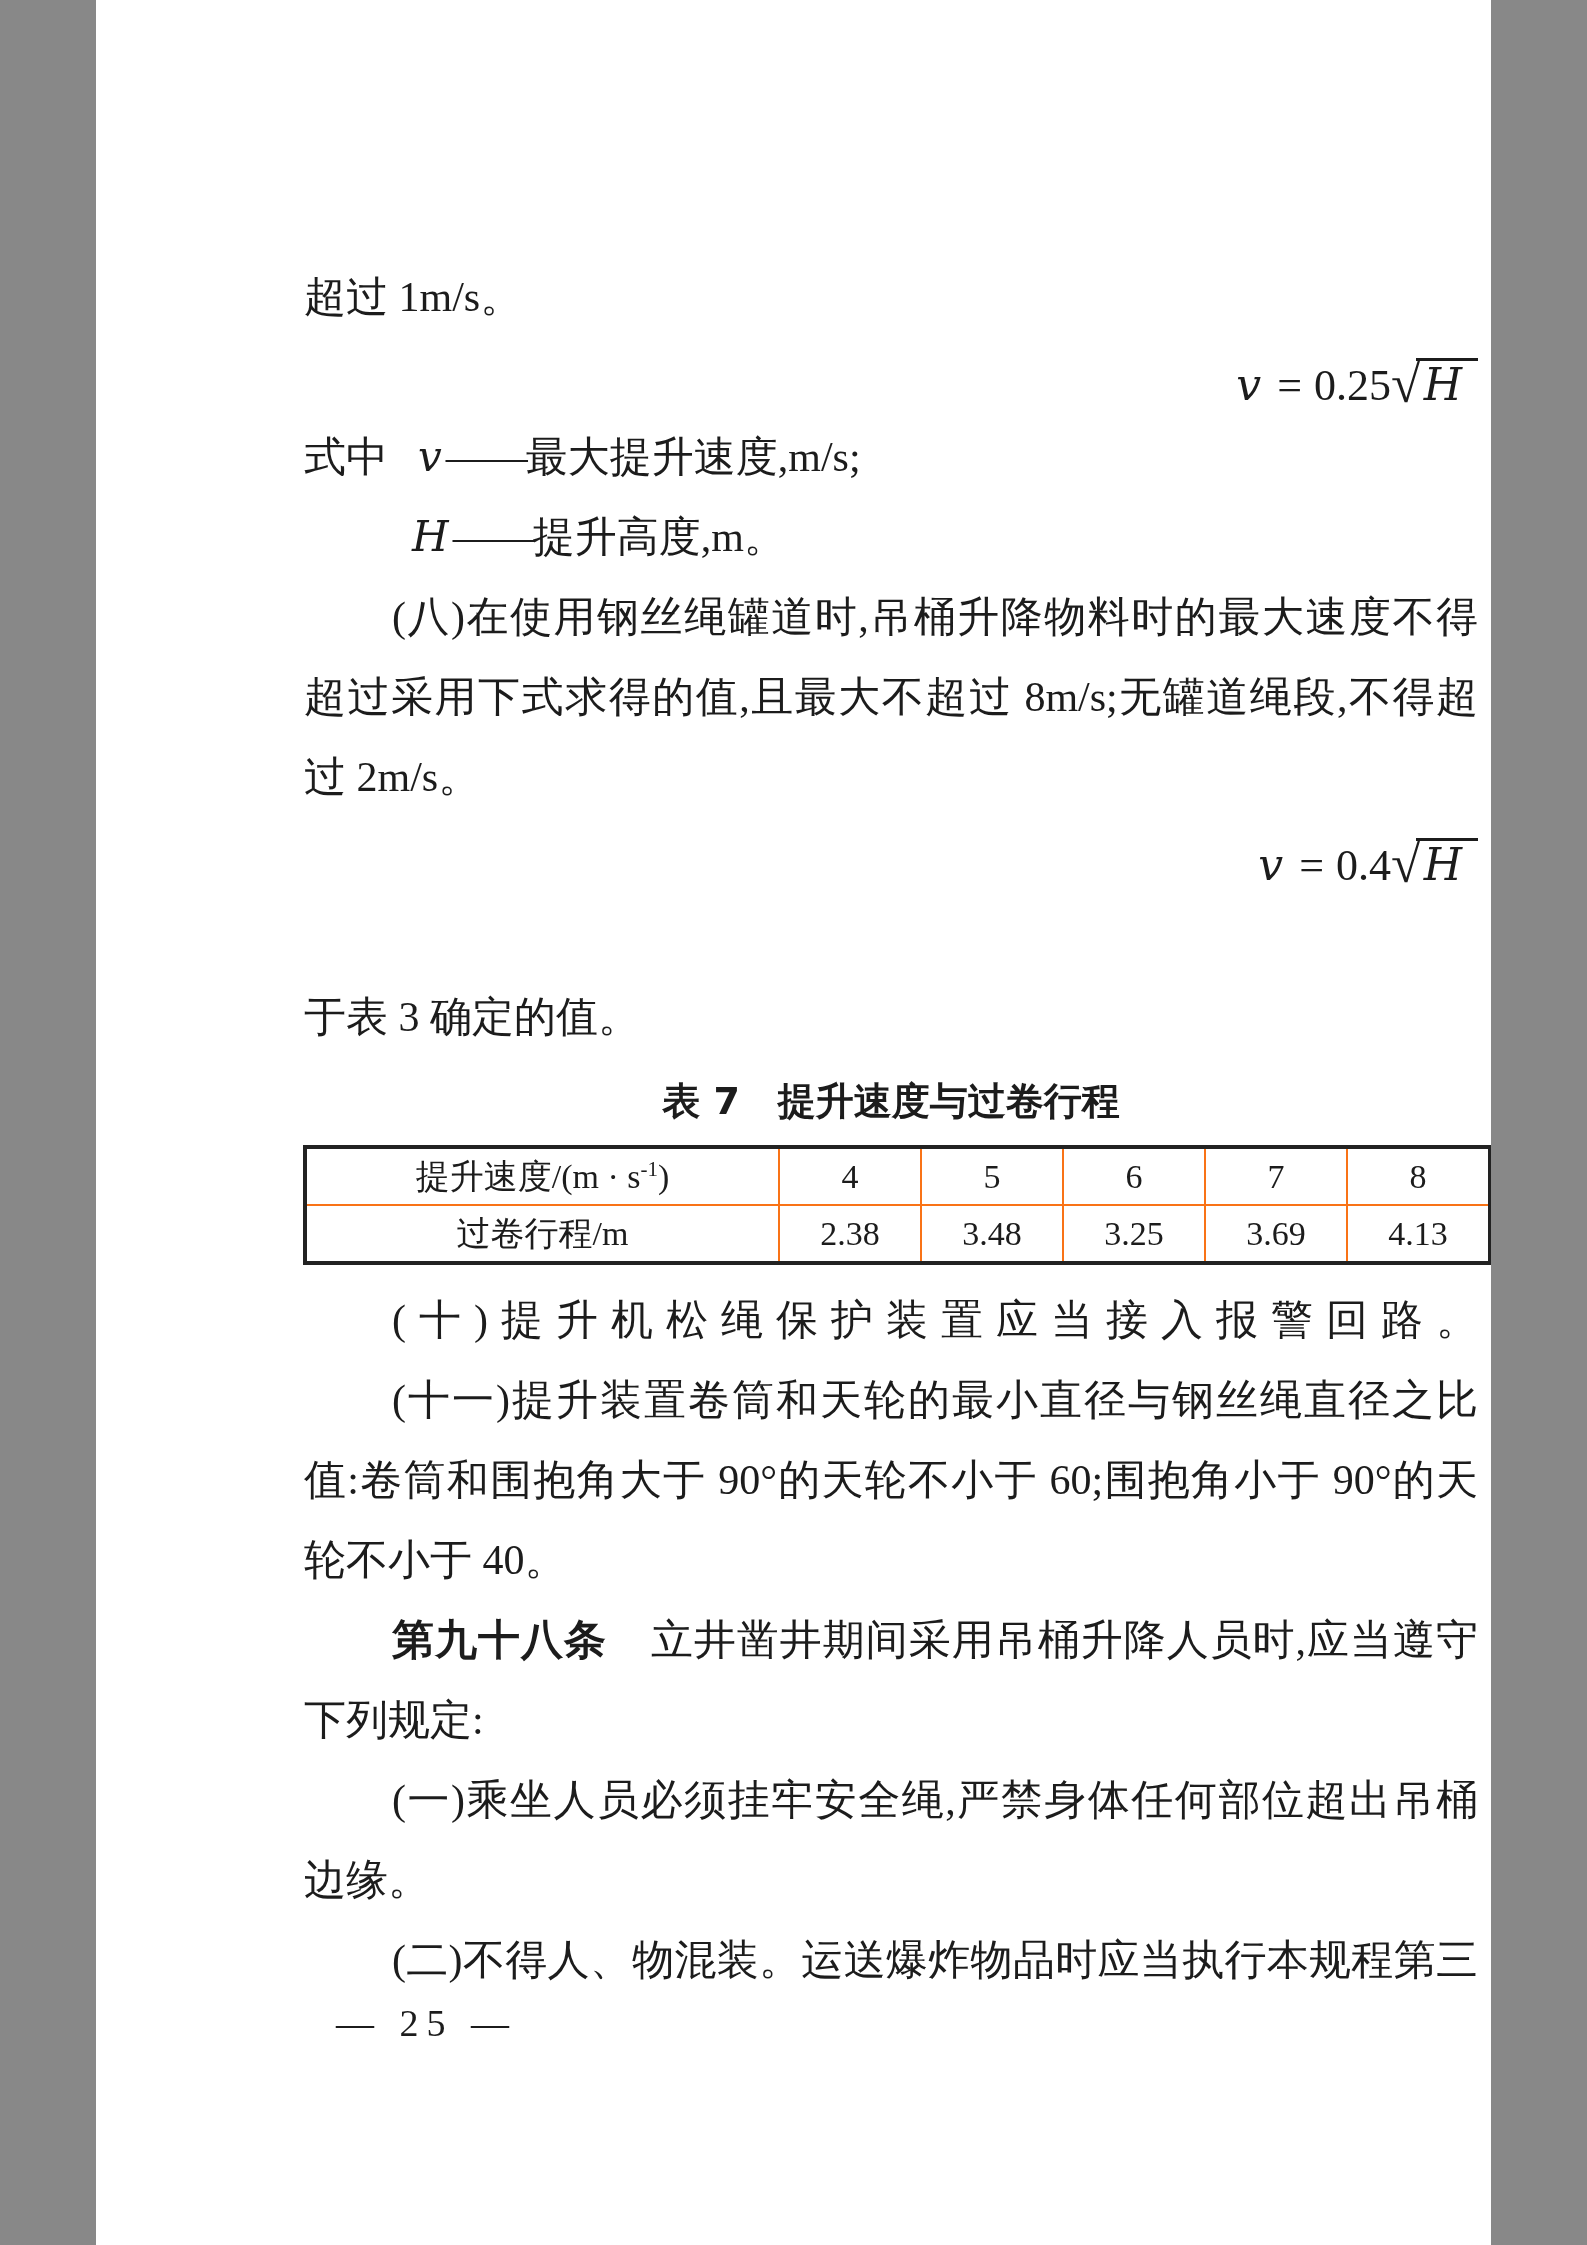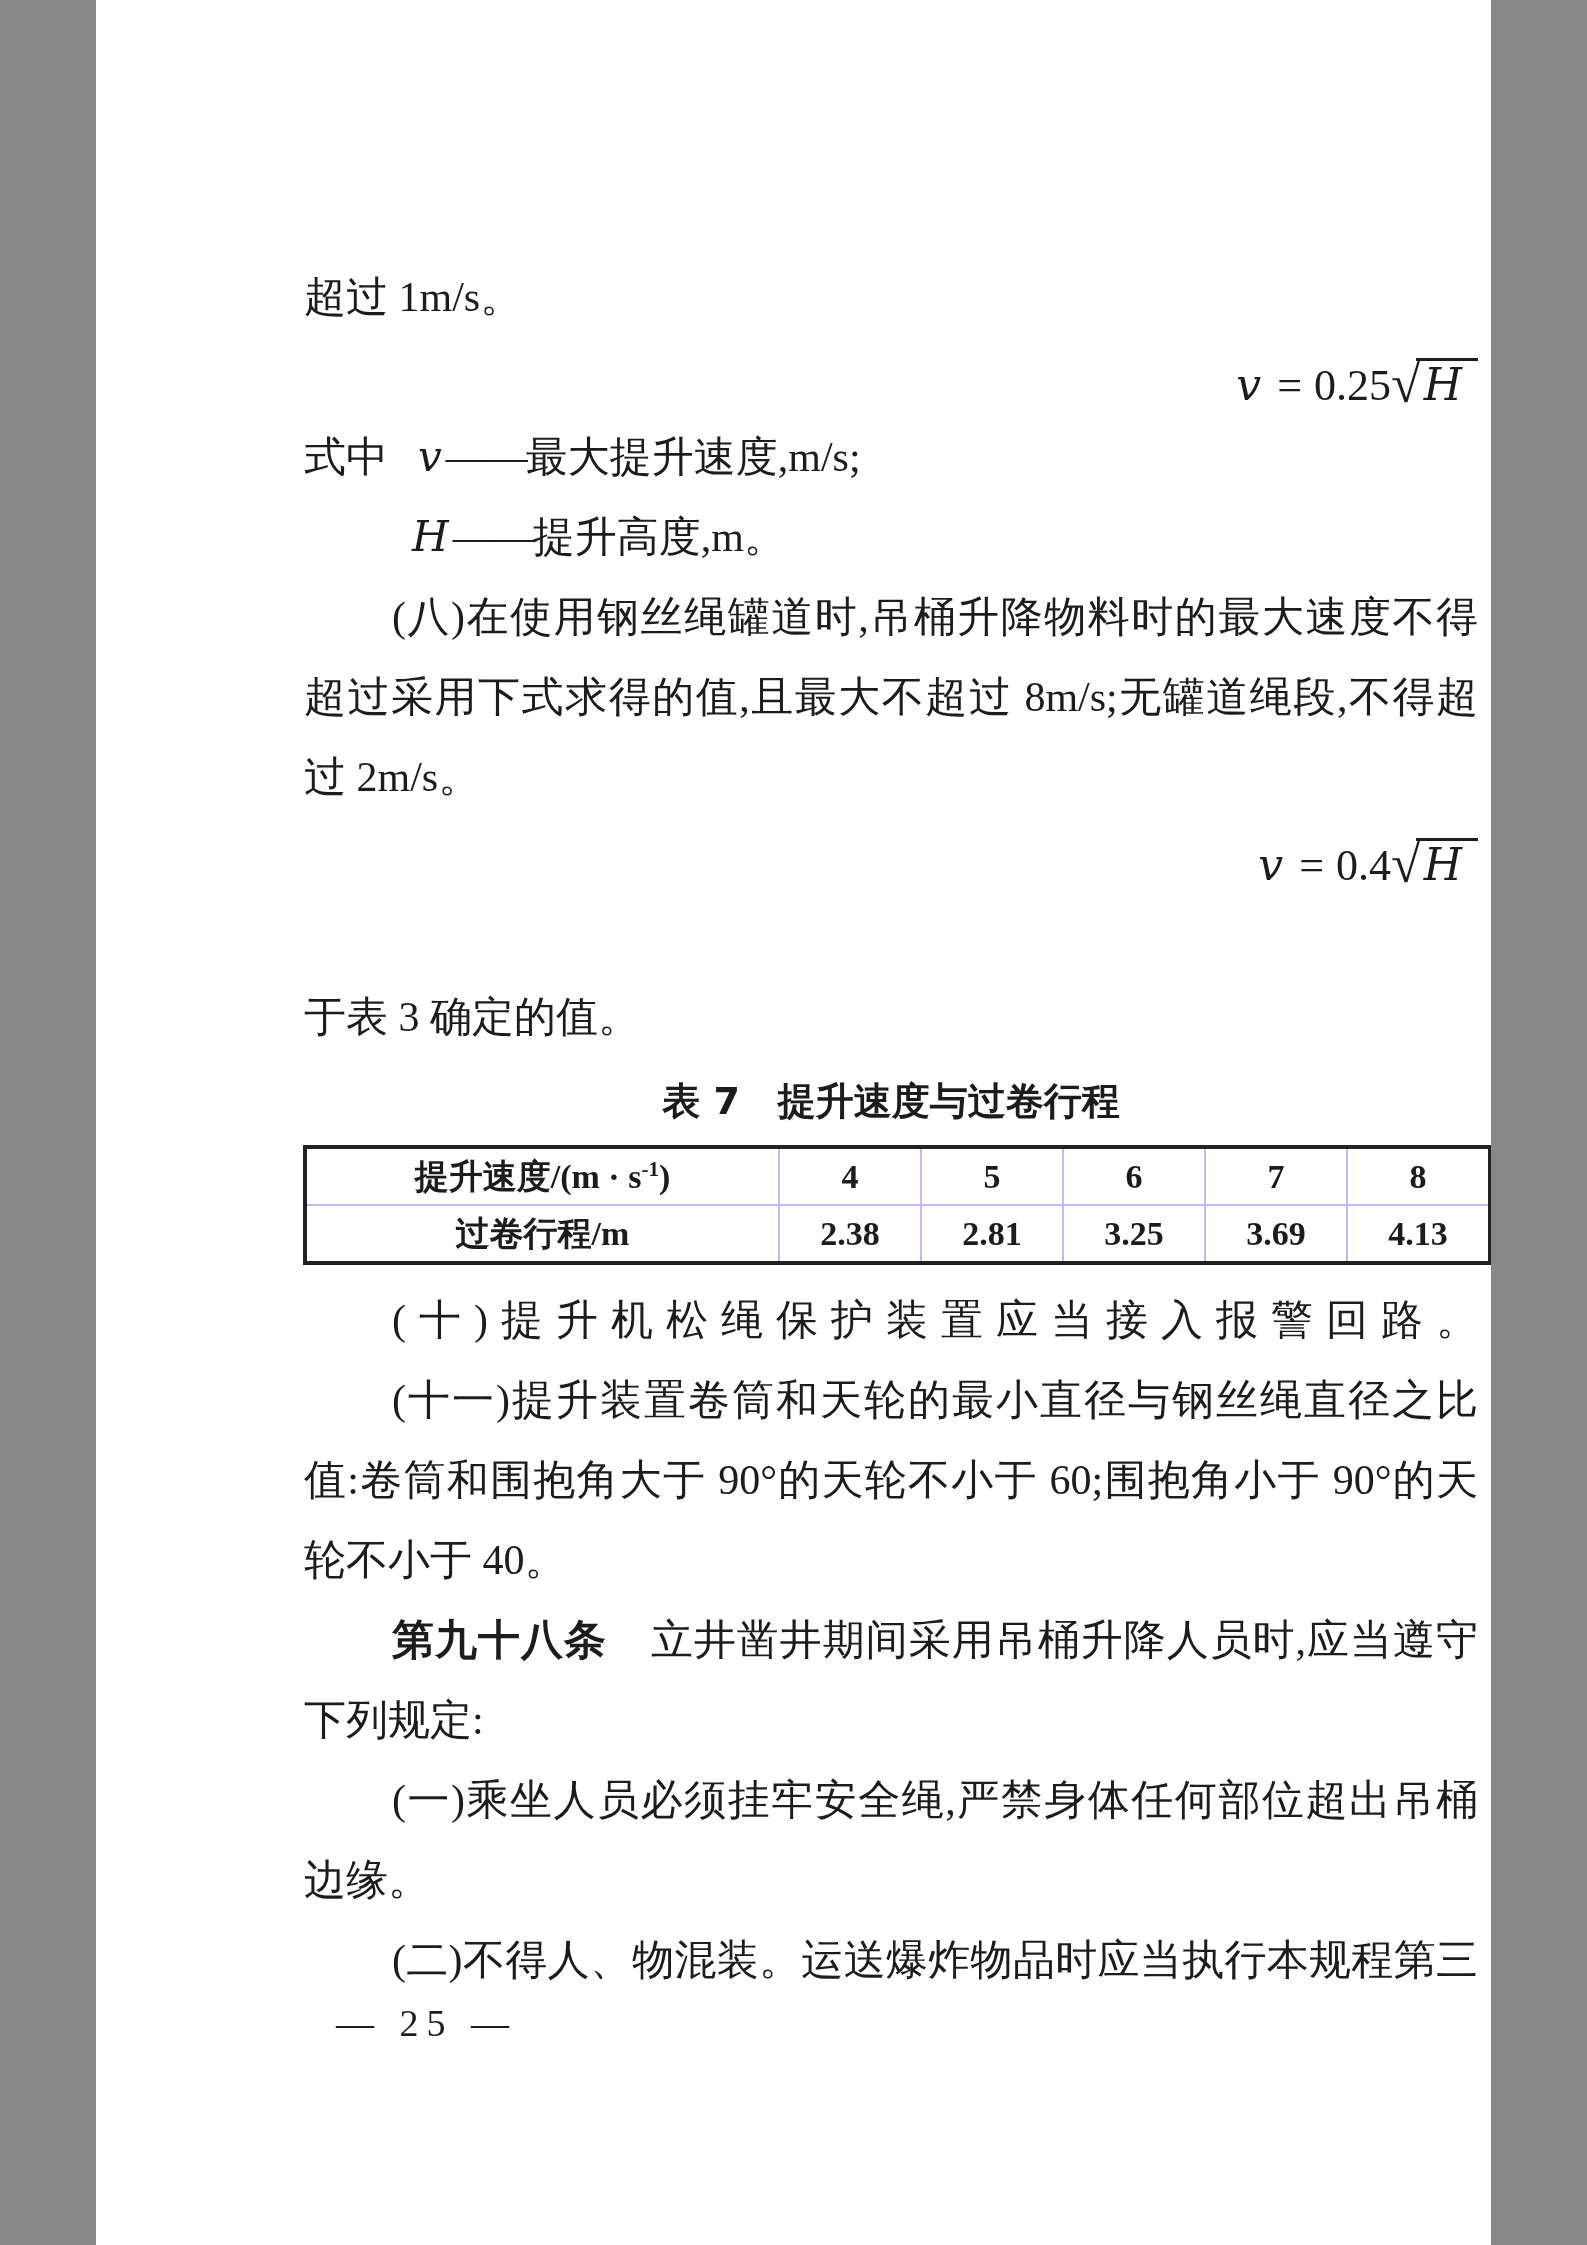--- a/index.html
+++ b/index.html
@@ -81,28 +81,27 @@
   }
   table.t3 {
     position: absolute;
     left: 207px;
     top: 1145px;
     width: 1175px;
     border-collapse: collapse;
     table-layout: fixed;
   }
   table.t3 td {
-    border: 2px solid #c4b5fd;
+    border: 2px solid #f97316;
     text-align: center;
     vertical-align: middle;
     height: 55px;
     font-size: 34px;
     padding: 0;
     font-family: "Liberation Serif", "DejaVu Serif", serif;
-    font-weight: bold;
   }
   table.t3 {
     border: 4px solid #222;
   }
   table.t3 td.c0 { width: 471px; }
   table.t3 td.cv { width: 140px; }
   table.t3 sup {
     font-size: 21px;
     vertical-align: super;
     line-height: 0;
@@ -157,21 +156,21 @@
       <td class="c0"><span>提升速度/(m · s</span><sup>-1</sup><span>)</span></td>
       <td class="cv">4</td>
       <td class="cv">5</td>
       <td class="cv">6</td>
       <td class="cv">7</td>
       <td class="cv">8</td>
     </tr>
     <tr>
       <td class="c0">过卷行程/m</td>
       <td class="cv">2.38</td>
-      <td class="cv">2.81</td>
+      <td class="cv">3.48</td>
       <td class="cv">3.25</td>
       <td class="cv">3.69</td>
       <td class="cv">4.13</td>
     </tr>
   </tbody>
     </table>
 
   <div class="line just indent-2" style="top:1372px">(十一)提升装置卷筒和天轮的最小直径与钢丝绳直径之比</div>
 
   <div class="line just indent-2" style="top:1292px">(十)提升机松绳保护装置应当接入报警回路。</div>

